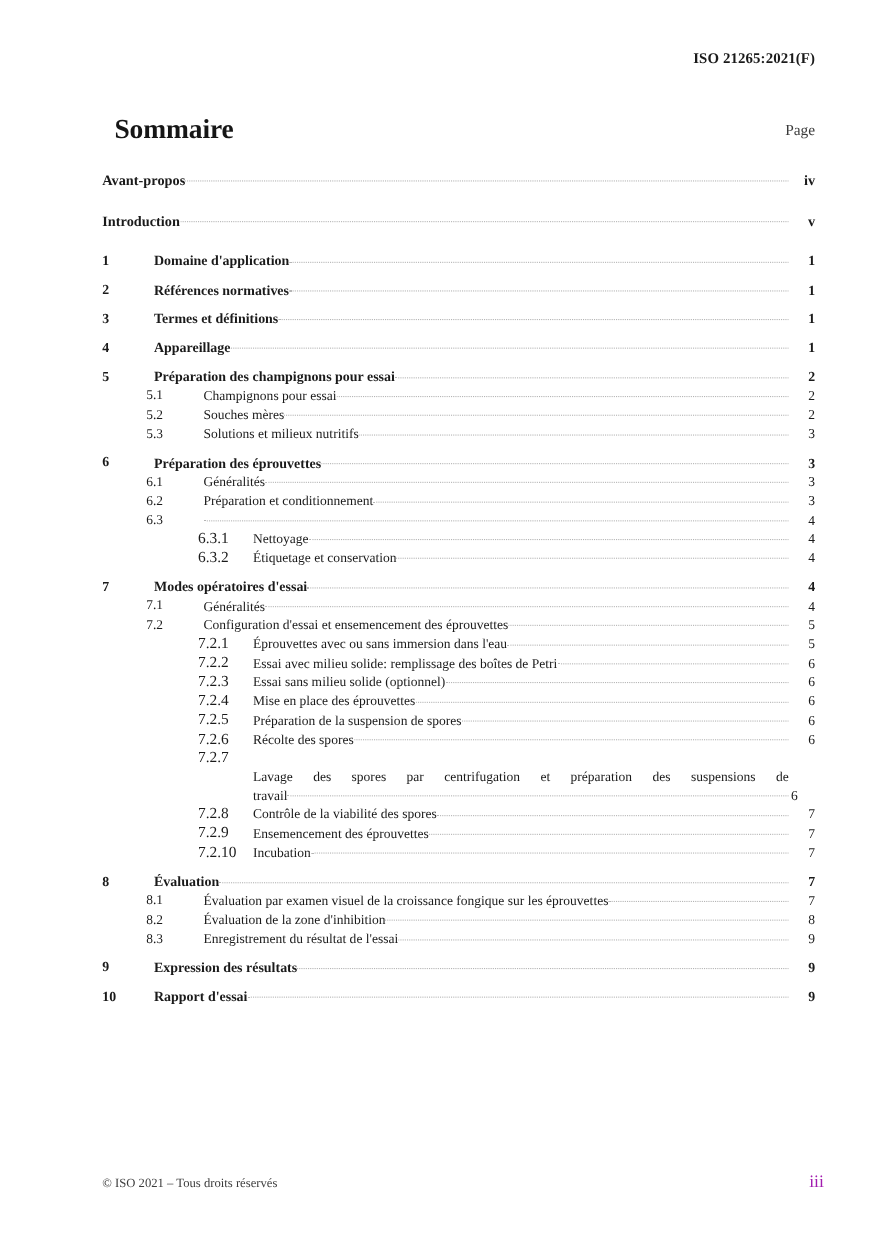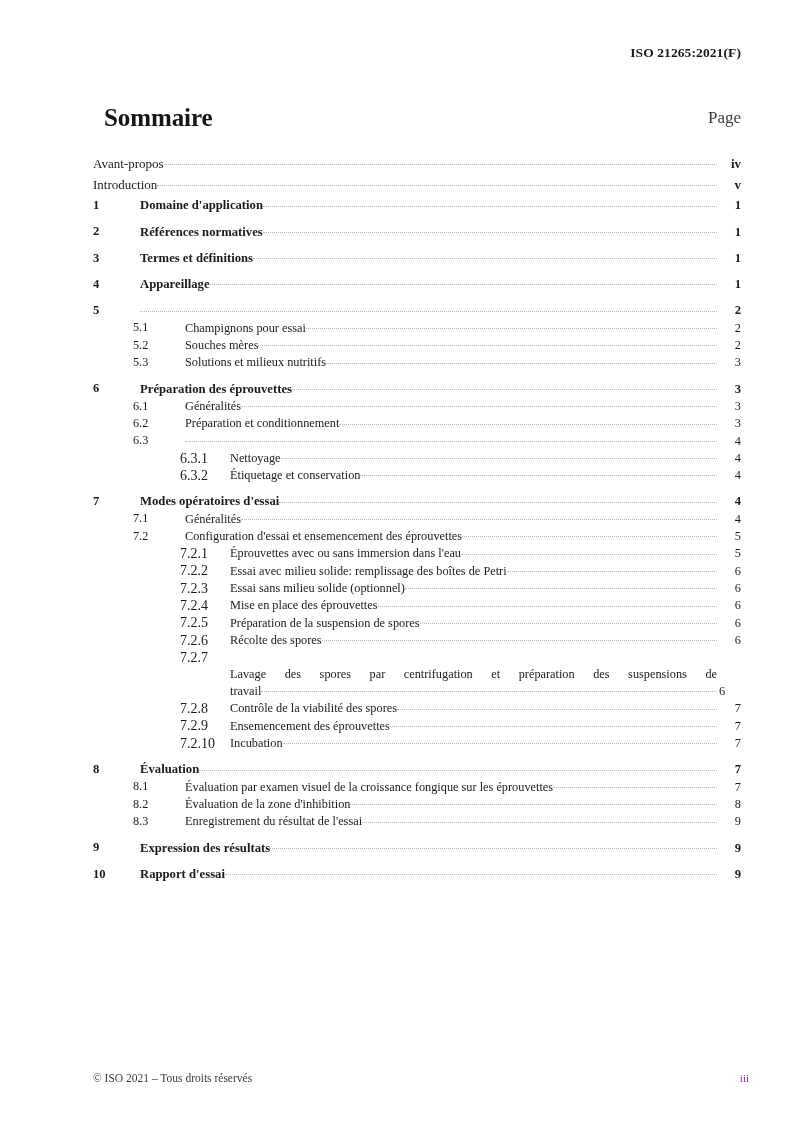--- a/index.html
+++ b/index.html
@@ -45,21 +45,21 @@
   }
   .toc-title {
     font-family: "Liberation Serif", "DejaVu Serif", serif;
     font-weight: bold;
     font-size: 25px;
     line-height: 1;
     color: #161616;
     letter-spacing: -0.1px;
   }
   .page-col-label {
-    font-size: 17px;
+    font-size: 14px;
     color: #3a3a3a;
     padding-bottom: 2px;
   }
 
   
   .toc {
     position: absolute;
     top: 155px;
     left: 93px;
     width: 648px;
@@ -74,21 +74,21 @@
     position: relative;
   }
 
   
   .toc-entry.lvl0 { margin-top: 0; }
   .toc-entry.lvl1 { margin-top: 8px; }
   .toc-entry.lvl2 { margin-top: 0px; }
   .toc-entry.lvl3 { margin-top: 0px; }
 
   .toc-entry.gap-top { margin-top: 9px; }
-  .toc-entry.gap-small { margin-top: 4px; }
+  .toc-entry.gap-small { margin-top: 20px; }
 
   
   .num {
     flex: 0 0 auto;
     white-space: nowrap;
   }
   .lvl0 .num { width: 0; }
   .lvl1 .num { width: 47px; font-weight: bold; font-size: 12.6px; }
   .lvl2 .num { width: 52px; margin-left: 40px; font-size: 12.2px; }
   .lvl3 .num { width: 50px; margin-left: 87px; font-size: 14px; }
@@ -97,21 +97,21 @@
   .label-wrap {
     flex: 1 1 auto;
     display: flex;
     align-items: baseline;
     min-width: 0;
   }
   .label {
     flex: 0 1 auto;
     white-space: nowrap;
   }
-  .lvl0 .label { font-weight: normal; font-size: 13px; }
+  .lvl0 .label { font-weight: bold; font-size: 13px; }
   .lvl1 .label { font-weight: bold; font-size: 12.7px; }
   .lvl2 .label { font-weight: normal; font-size: 12.3px; }
   .lvl3 .label { font-weight: normal; font-size: 12.3px; }
 
   .leader {
     flex: 1 1 auto;
     min-width: 4px;
     position: relative;
     height: 1em;
     overflow: hidden;
@@ -165,21 +165,21 @@
     bottom: 38px;
     left: 93px;
     right: 44px;
     display: flex;
     justify-content: space-between;
     align-items: baseline;
     font-size: 11.5px;
     color: #3b3b3b;
   }
   .footer-page {
-    font-size: 11px;
+    font-size: 16px;
     color: #a21caf;
   }
 </style>
 </head>
 <body>
 
 <div class="page">
 
   <div class="doc-header">ISO 21265:2021(F)</div>
 
@@ -233,20 +233,21 @@
         <span class="num">4</span>
         <span class="label-wrap">
           <span class="label">Appareillage</span>
           <span class="leader"></span>
           <span class="pg">1</span>
         </span>
       </div>
       <div class="toc-entry lvl1 gap-top">
         <span class="num">5</span>
         <span class="label-wrap">
+          <span class="label">Préparation des champignons pour essai</span>
           <span class="leader"></span>
           <span class="pg">2</span>
         </span>
       </div>
       <div class="toc-entry lvl2">
         <span class="num">5.1</span>
         <span class="label-wrap">
           <span class="label">Champignons pour essai</span>
           <span class="leader"></span>
           <span class="pg">2</span>

